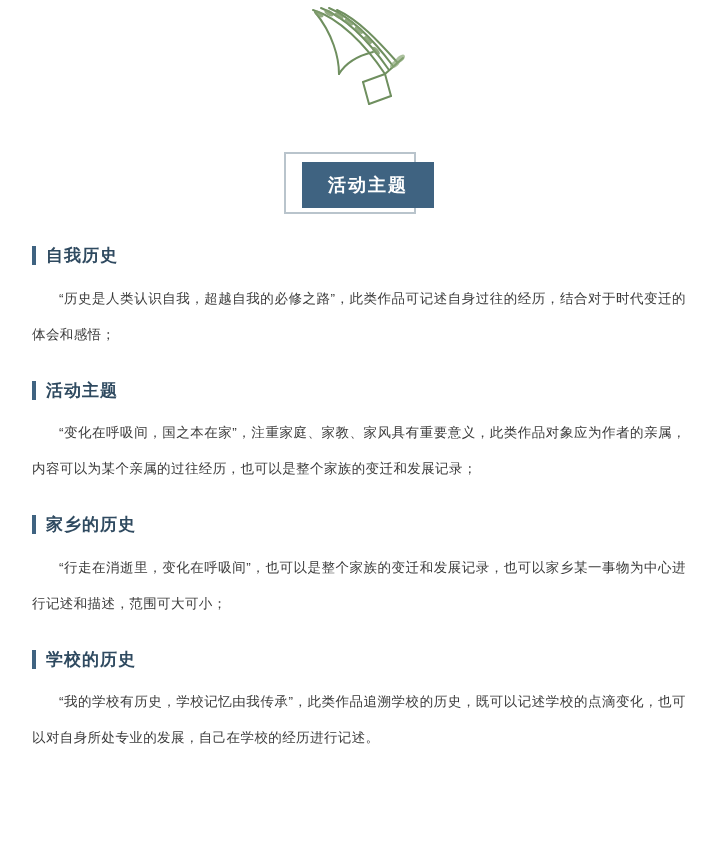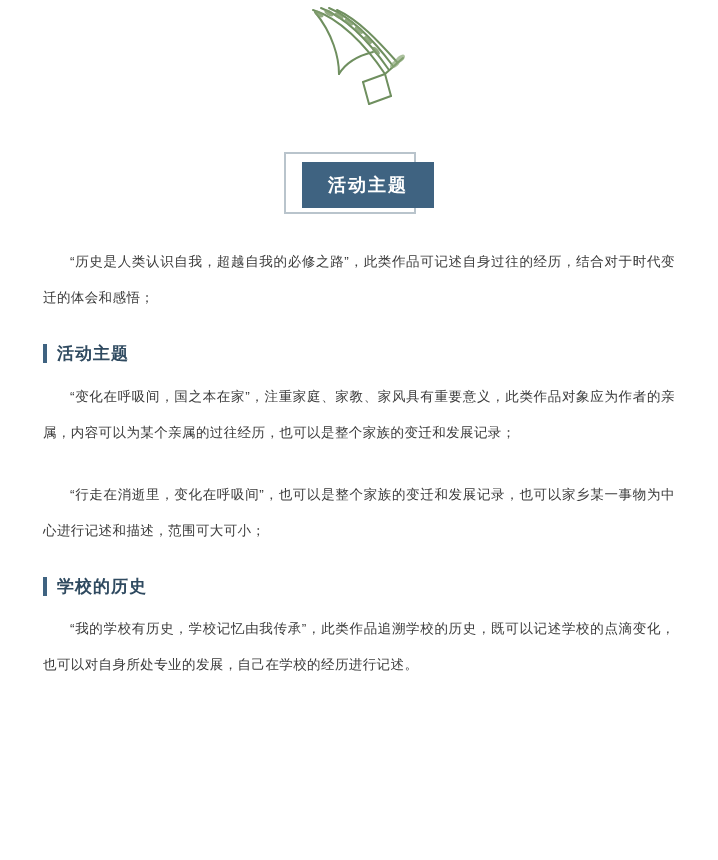--- a/index.html
+++ b/index.html
@@ -12,21 +12,21 @@
     width: 718px;
     height: 860px;
     font-family: "Liberation Sans", "DejaVu Sans", sans-serif;
     color: #333333;
     overflow: hidden;
   }
   .page {
     width: 718px;
     height: 860px;
     position: relative;
-    padding: 0 33px;
+    padding: 0 22px;
   }
 
   
   .ornament {
     width: 100%;
     height: 140px;
     display: flex;
     align-items: flex-start;
     justify-content: center;
     padding-top: 4px;
@@ -149,32 +149,40 @@
   <div class="title-wrap">
     <div class="title-plaque">
       <div class="frame"></div>
       <div class="bar">活动主题</div>
     </div>
   </div>
 
   <div class="content">
 
     <div class="section">
+      <div class="sec-head">
+        <span class="mark"></span>
+        <span class="sec-title">自我历史</span>
+      </div>
       <p class="para">“历史是人类认识自我，超越自我的必修之路”，此类作品可记述自身过往的经历，结合对于时代变迁的体会和感悟；</p>
     </div>
 
     <div class="section">
       <div class="sec-head">
         <span class="mark"></span>
         <span class="sec-title">活动主题</span>
       </div>
       <p class="para">“变化在呼吸间，国之本在家”，注重家庭、家教、家风具有重要意义，此类作品对象应为作者的亲属，内容可以为某个亲属的过往经历，也可以是整个家族的变迁和发展记录；</p>
     </div>
 
     <div class="section">
+      <div class="sec-head">
+        <span class="mark"></span>
+        <span class="sec-title">家乡的历史</span>
+      </div>
       <p class="para">“行走在消逝里，变化在呼吸间”，也可以是整个家族的变迁和发展记录，也可以家乡某一事物为中心进行记述和描述，范围可大可小；</p>
     </div>
 
     <div class="section">
       <div class="sec-head">
         <span class="mark"></span>
         <span class="sec-title">学校的历史</span>
       </div>
       <p class="para">“我的学校有历史，学校记忆由我传承”，此类作品追溯学校的历史，既可以记述学校的点滴变化，也可以对自身所处专业的发展，自己在学校的经历进行记述。</p>
     </div>

